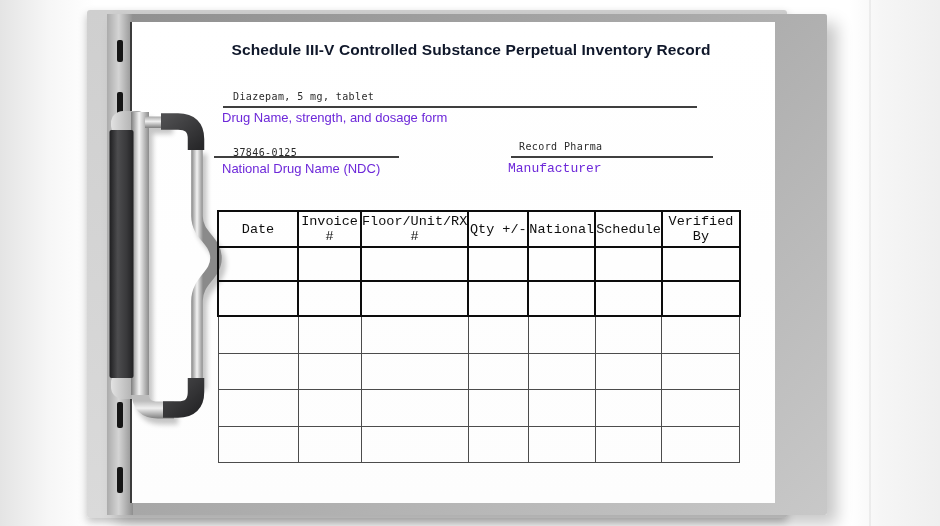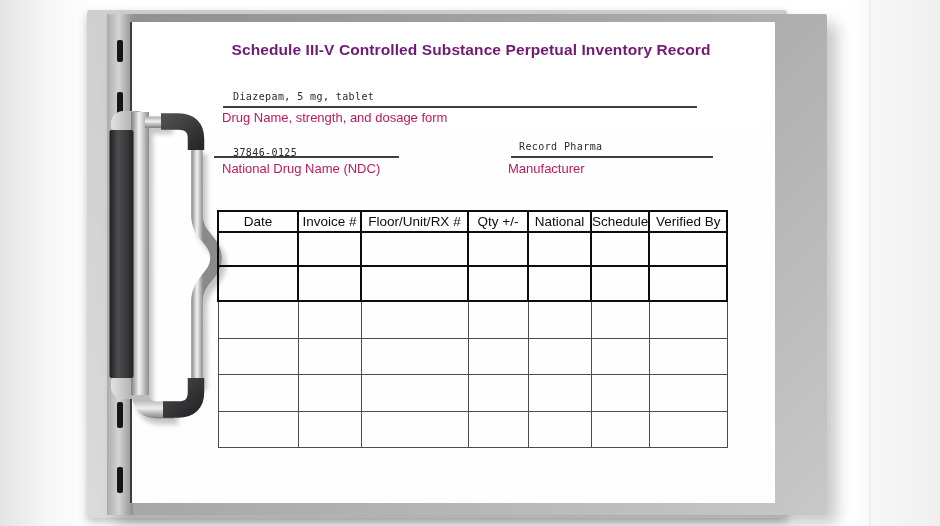--- a/index.html
+++ b/index.html
@@ -35,46 +35,46 @@
   }
   .slot{left:117px;width:6px;background:#161616;border-radius:2px;}
   .slot.s1{top:40px;height:22px;}
   .slot.s2{top:92px;height:25px;}
   .slot.s3{top:402px;height:26px;}
   .slot.s4{top:467px;height:26px;}
 
   
   .title{
     left:215px;top:41px;width:512px;text-align:center;
-    font-size:15.5px;font-weight:bold;color:#701a75;letter-spacing:.1px;
+    font-size:15.5px;font-weight:bold;color:#0f172a;letter-spacing:.1px;
   }
   .mono-val{
     font-family:"DejaVu Sans Mono","Liberation Mono",monospace;
     font-size:10px;letter-spacing:.4px;color:#2a2a2a;white-space:pre;
   }
-  .field-label{font-size:13px;color:#be185d;}
+  .field-label{font-size:13px;color:#6d28d9;}
   .rule{height:2px;background:#3f3f3f;}
 
   .v-drug{left:233px;top:91px;}
   .r-drug{left:223px;top:106px;width:474px;}
   .l-drug{left:222px;top:110px;}
 
   .v-ndc{left:233px;top:147px;}
   .r-ndc{left:214px;top:156px;width:185px;}
   .l-ndc{left:222px;top:161px;}
 
   .v-mfr{left:519px;top:141px;}
   .r-mfr{left:511px;top:156px;width:202px;}
-  .l-mfr{left:508px;top:161px;}
+  .l-mfr{left:508px;top:161px;font-family:Liberation Mono, monospace;}
 
   
   .table-wrap{left:217px;top:210px;}
   table.inv{border-collapse:collapse;table-layout:fixed;background:transparent;}
   table.inv th{
-    font-family:Liberation Sans, sans-serif;font-size:13.5px;font-weight:normal;
+    font-family:Liberation Mono, monospace;font-size:13.5px;font-weight:normal;
     color:#0e0e0e;text-align:center;vertical-align:middle;padding:2px 0;
   }
   table.inv td{padding:0;}
   tr.thick th, tr.thick td{border:2.5px solid #0c0c0c;}
   tr.thin td{border:1px solid #4c4c4c;}
 </style>
 </head>
 <body>
 
 <div class="abs bg-line"></div>

